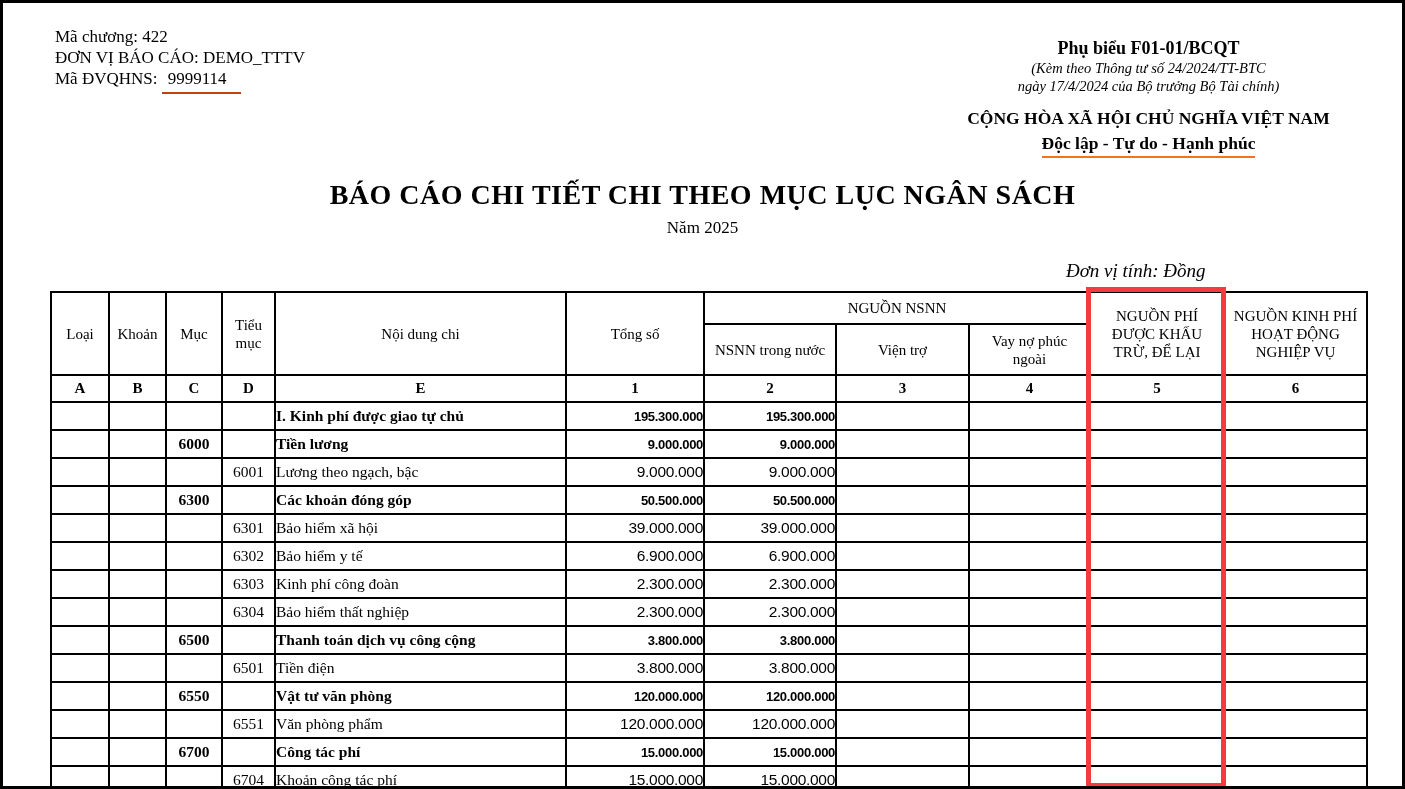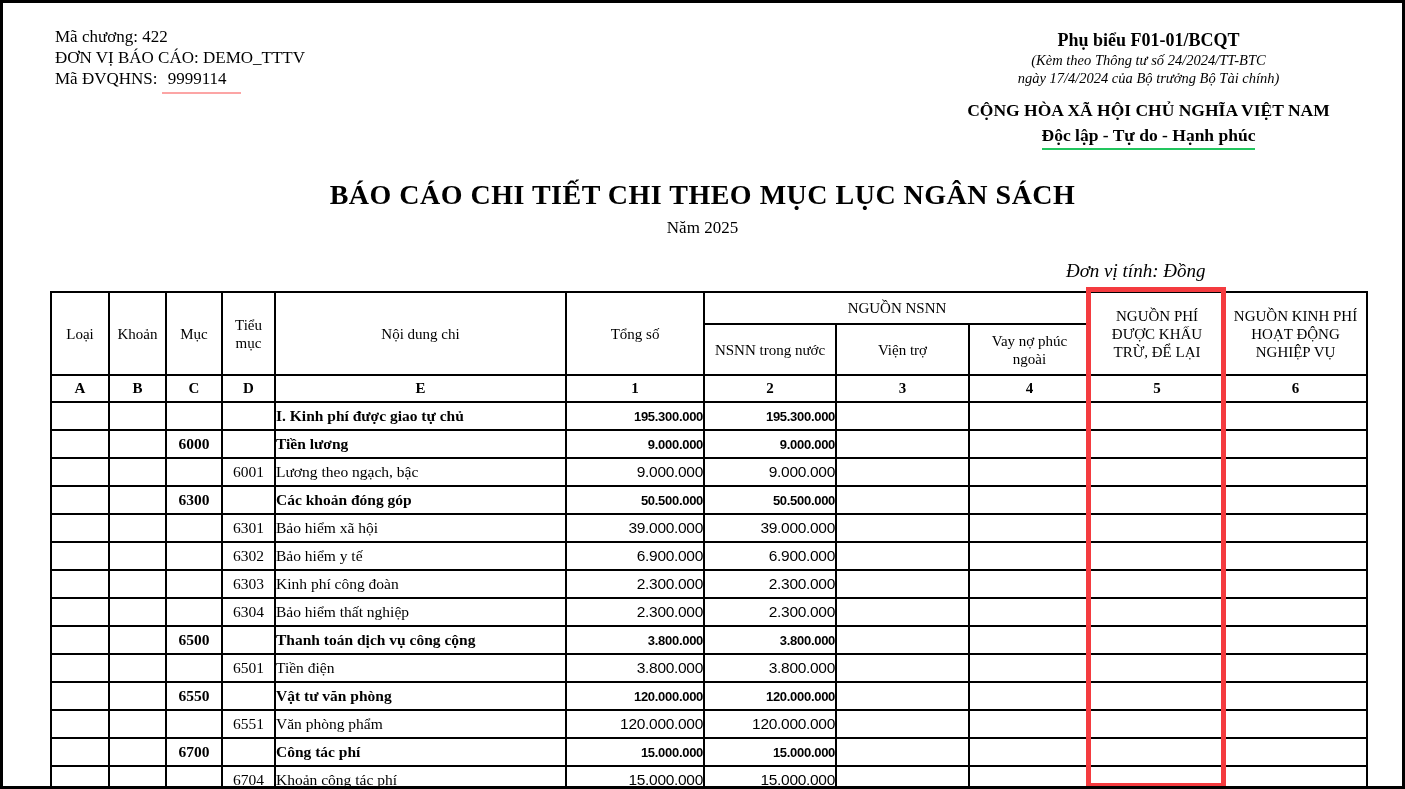--- a/index.html
+++ b/index.html
@@ -15,36 +15,36 @@
   }
 
   
   .header-left {
     position:absolute; left:52px; top:23px;
     font-size:17px; line-height:21px;
   }
   .header-left .line { white-space:nowrap; }
   .dvqhns-value {
     display:inline-block;
-    border-bottom:2px solid #fca5a5;
+    border-bottom:2px solid #c2410c;
     padding:0 14px 3px 6px;
   }
 
   
   .header-right {
-    position:absolute; left:928px; top:26px; width:435px;
+    position:absolute; left:928px; top:34px; width:435px;
     text-align:center;
   }
   .phu-bieu { font-weight:bold; font-size:18px; line-height:22px; }
   .circular { font-style:italic; font-size:14.5px; line-height:18px; }
   .motto-1 { font-weight:bold; font-size:17.5px; margin-top:13px; }
   .motto-2 { font-weight:bold; font-size:17.5px; margin-top:4px; }
   .motto-2 span {
     display:inline-block;
-    border-bottom:2px solid #22c55e;
+    border-bottom:2px solid #f97316;
     padding-bottom:2px;
   }
 
   
   .title-block { position:absolute; left:0; top:176px; width:100%; text-align:center; }
   .report-title { font-size:28px; font-weight:bold; letter-spacing:0.5px; }
   .report-year  { font-size:17px; margin-top:7px; }
 
   
   .unit-note {

